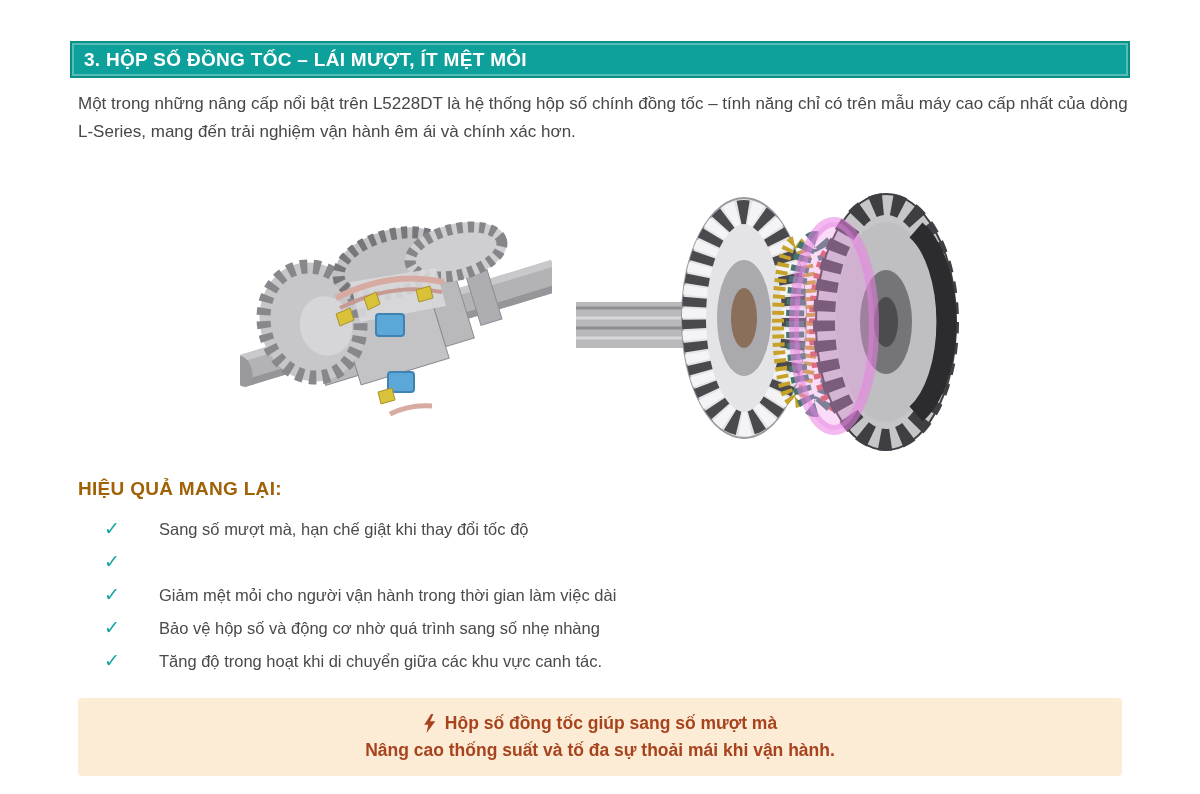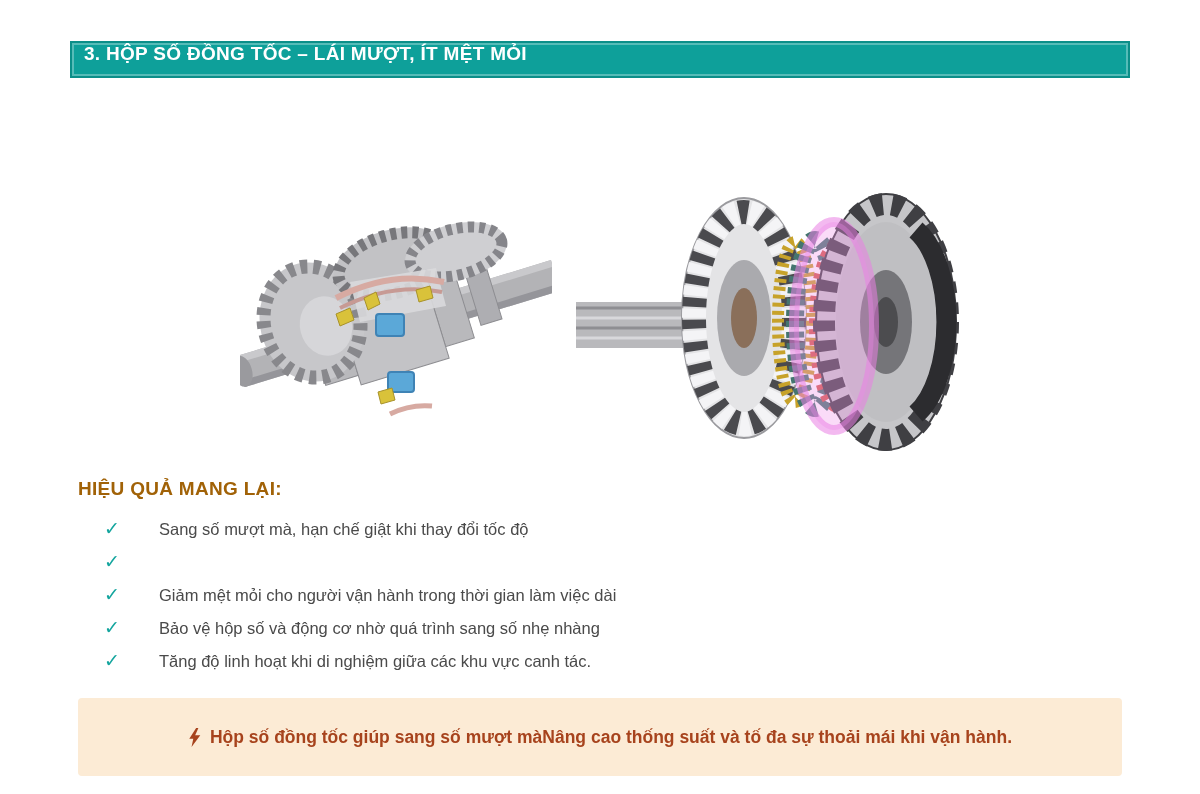--- a/index.html
+++ b/index.html
@@ -2,55 +2,56 @@
 <html><head>
 <meta charset="utf-8">
 <style>
   html,body{margin:0;padding:0;background:#ffffff;}
   #page{position:relative;width:1200px;height:794px;background:#fff;overflow:hidden;
         font-family:"Liberation Sans","DejaVu Sans",sans-serif;}
 
   .section-header{position:absolute;left:70px;top:41px;width:1060px;height:37px;
         box-sizing:border-box;background:#0EA09A;border:2px solid #0B8F89;
         box-shadow:inset 0 0 0 2px rgba(255,255,255,0.30);
-        display:flex;}
+        display:flex;align-items:center;}
   .section-header span{color:#ffffff;font-weight:bold;font-size:19px;letter-spacing:.3px;
         padding-left:12px;white-space:nowrap;}
 
   .intro{position:absolute;left:78px;top:90px;width:1052px;
         font-size:17px;line-height:27.5px;color:#474747;}
 
   .figure{position:absolute;}
   .fig-left{left:240px;top:186px;width:312px;height:258px;}
   .fig-right{left:576px;top:190px;width:392px;height:268px;}
 
   .benefits-heading{position:absolute;left:78px;top:478px;
         color:#a16207;font-weight:bold;font-size:19px;letter-spacing:.3px;}
 
   .benefit-list{position:absolute;left:104px;top:517px;width:760px;}
   .benefit-item{display:flex;align-items:baseline;height:33px;}
   .benefit-check{color:#14A59E;font-weight:bold;font-size:19px;width:27px;flex:0 0 27px;}
   .benefit-text{color:#4a4a4a;font-size:16.5px;margin-left:28px;}
 
   .callout{position:absolute;left:78px;top:698px;width:1044px;height:78px;
         background:#FCEBD5;border-radius:4px;
-        display:flex;flex-direction:row;align-items:center;justify-content:center;}
+        display:flex;flex-direction:column;align-items:center;justify-content:center;}
   .callout-line{color:#A7431D;font-weight:bold;font-size:17.5px;line-height:27px;
         display:flex;align-items:center;}
   .bolt{width:13px;height:19px;margin-right:9px;flex:0 0 13px;}
 </style>
 </head>
 <body>
 
 <div id="page">
 
   <div class="section-header">
     <span>3. HỘP SỐ ĐỒNG TỐC – LÁI MƯỢT, ÍT MỆT MỎI</span>
   </div>
 
+  <div class="intro">Một trong những nâng cấp nổi bật trên L5228DT là hệ thống hộp số chính đồng tốc – tính năng chỉ có trên mẫu máy cao cấp nhất của dòng L-Series, mang đến trải nghiệm vận hành êm ái và chính xác hơn.</div>
 
   <svg class="figure fig-left" viewBox="0 0 312 258">
     <g transform="rotate(-17 156 135)">
 
       <rect x="-8" y="122" width="330" height="32" fill="#b3b3b6"></rect>
       <rect x="-8" y="122" width="330" height="7" fill="#c9c9cc"></rect>
       <rect x="-8" y="147" width="330" height="7" fill="#95959a"></rect>
       <ellipse cx="-6" cy="138" rx="10" ry="16" fill="#9a9a9e"></ellipse>
 
       <rect x="70" y="100" width="34" height="76" fill="#b9b9bc" stroke="#8d8d91" stroke-width="1"></rect>
@@ -127,21 +128,21 @@
     <div class="benefit-item">
       <span class="benefit-check">✓</span>
       <span class="benefit-text">Giảm mệt mỏi cho người vận hành trong thời gian làm việc dài</span>
     </div>
     <div class="benefit-item">
       <span class="benefit-check">✓</span>
       <span class="benefit-text">Bảo vệ hộp số và động cơ nhờ quá trình sang số nhẹ nhàng</span>
     </div>
     <div class="benefit-item">
       <span class="benefit-check">✓</span>
-      <span class="benefit-text">Tăng độ linh hoạt khi di nghiệm giữa các khu vực canh tác.</span>
+      <span class="benefit-text">Tăng độ trong hoạt khi di chuyển giữa các khu vực canh tác.</span>
     </div>
   </div>
 
   <div class="callout">
     <div class="callout-line">
       <svg class="bolt" viewBox="0 0 13 20">
         <path d="M8.2 0 L1 11.4 H5.2 L3.4 20 L12.6 7.6 H7.2 L10.6 0 Z" fill="#A7431D"></path>
       </svg>
       <span>Hộp số đồng tốc giúp sang số mượt mà</span>
     </div>

